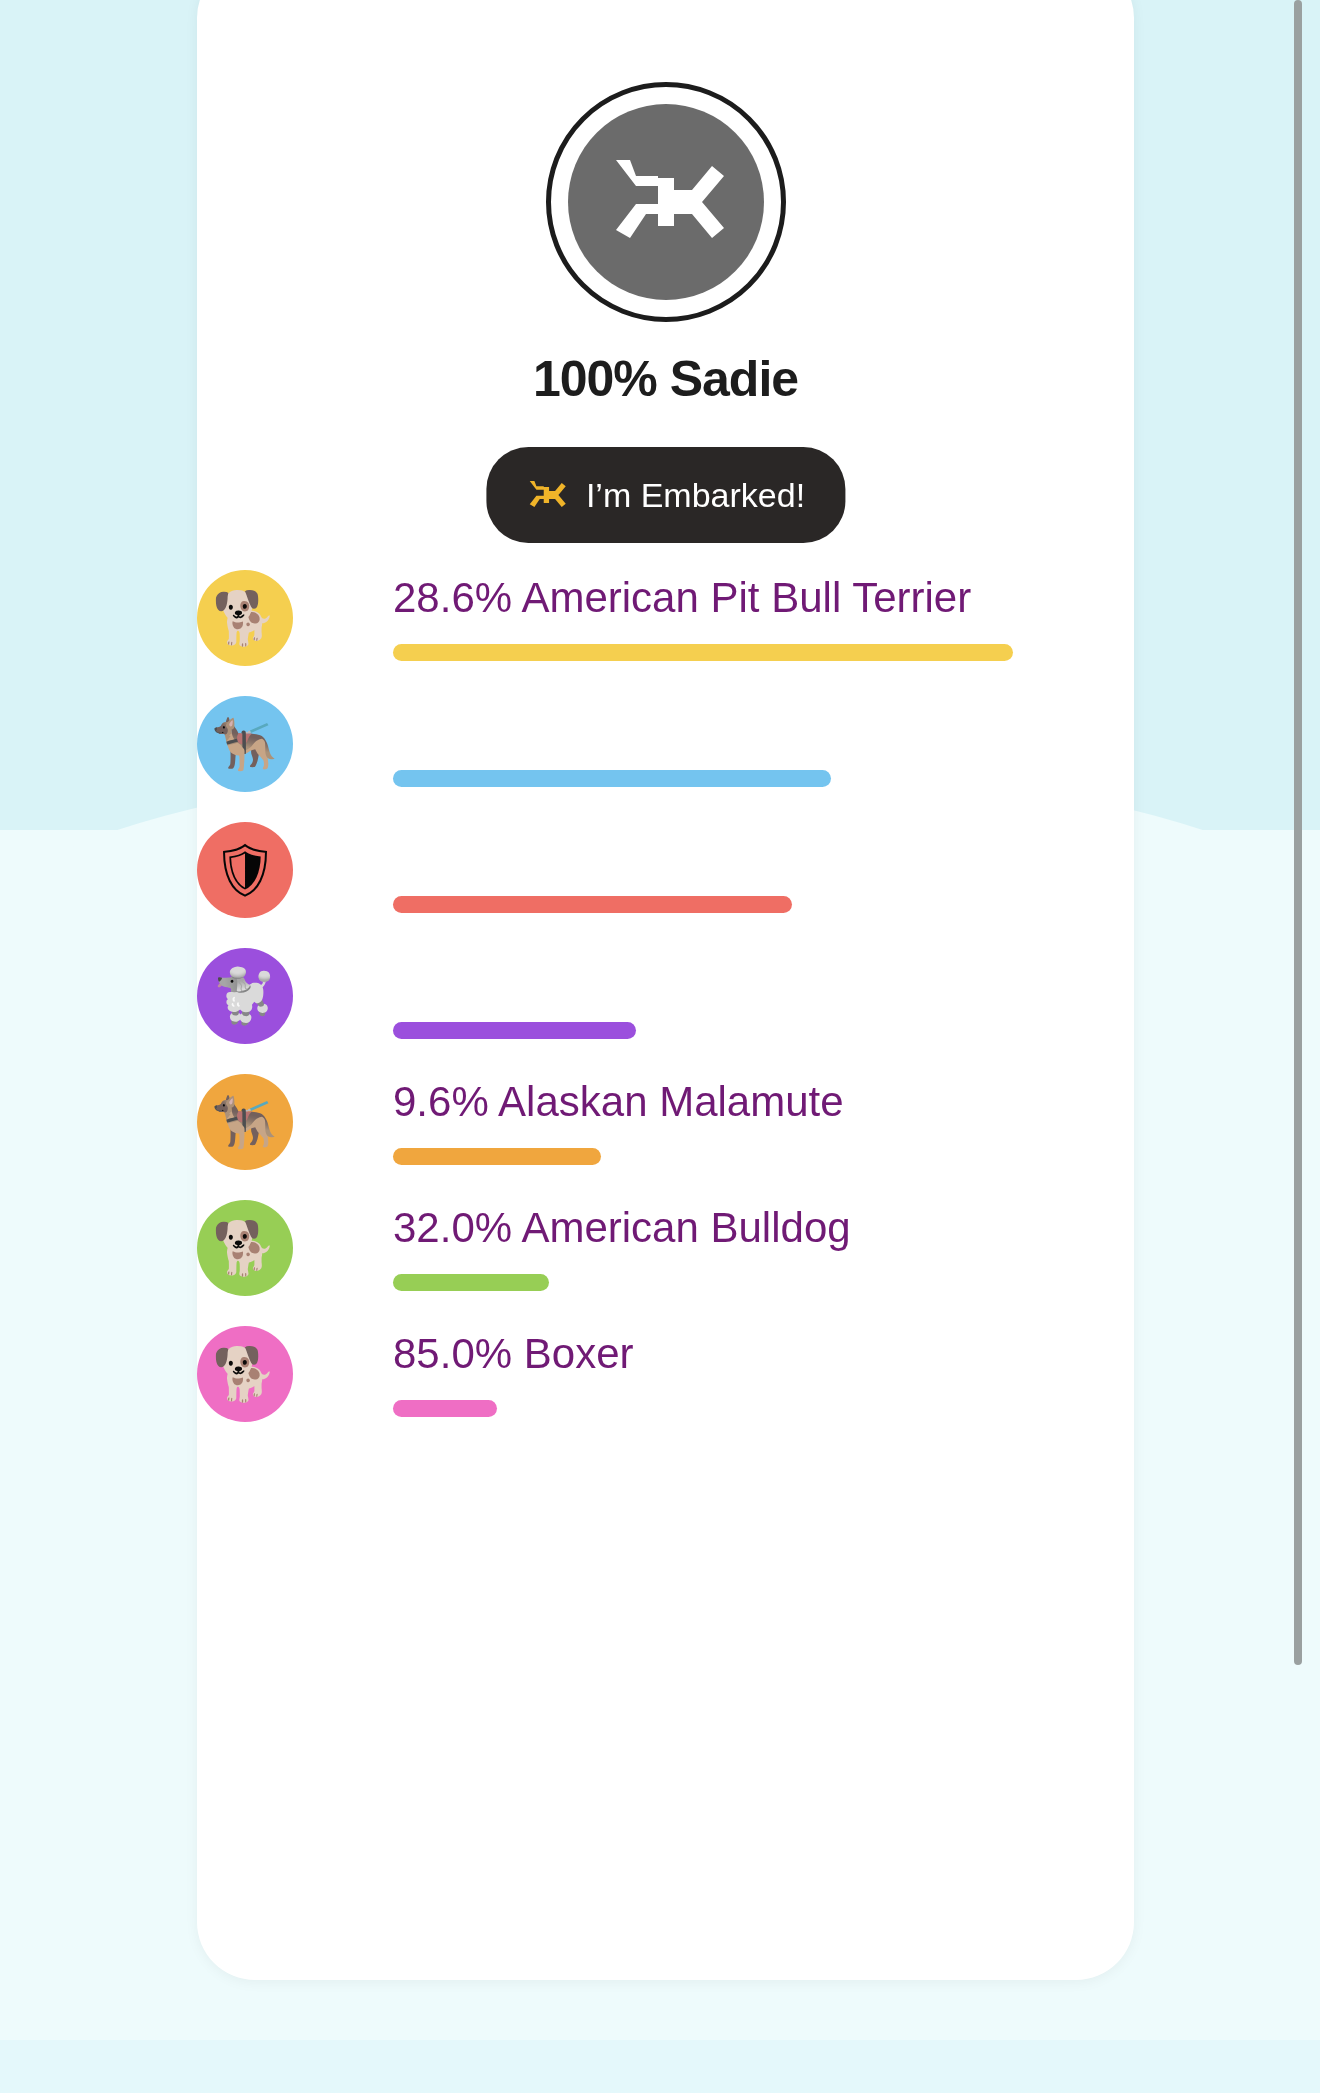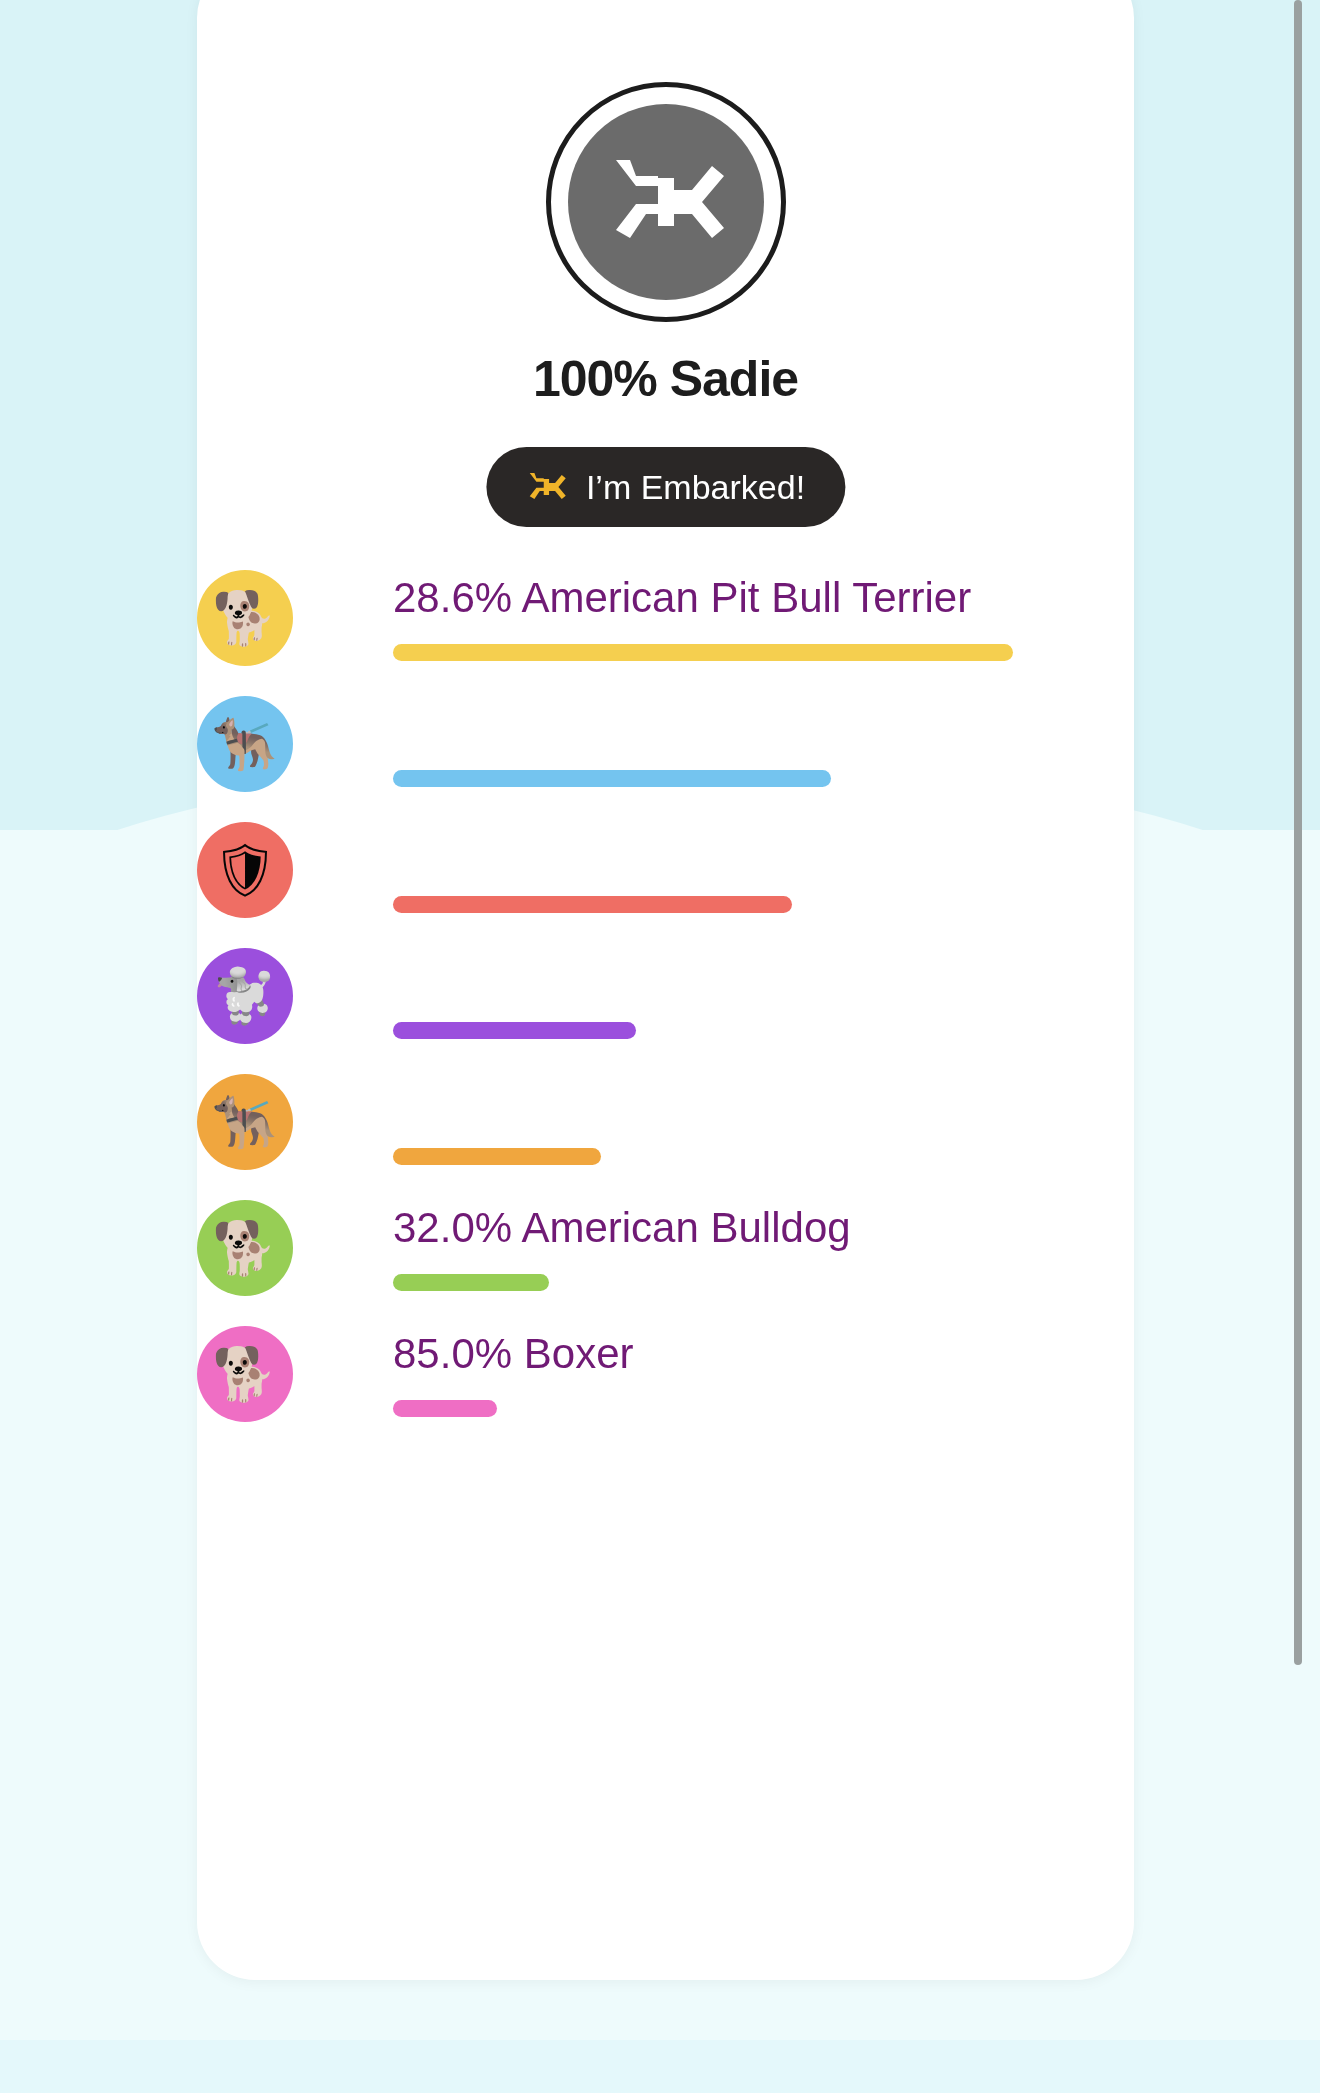--- a/index.html
+++ b/index.html
@@ -124,21 +124,21 @@
     letter-spacing: -1px;
   }
 
   
   .pill {
     position: absolute;
     left: 50%;
     transform: translateX(-50%);
     top: 487px;
     height: 80px;
-    padding: 0 40px;
+    padding: 8px 40px;
     border-radius: 42px;
     background: #2a2726;
     display: flex;
     align-items: center;
     gap: 20px;
     color: #ffffff;
     font-size: 34px;
     white-space: nowrap;
     cursor: pointer;
   }
@@ -256,20 +256,21 @@
           <span class="glyph">🐩</span>
         </div>
         <div class="bar-track">
           <div class="bar-fill" style="width: 243px; background: rgb(155, 79, 221);"></div>
         </div>
       </div>
       <div class="breed-row">
         <div class="breed-avatar" style="background: rgb(240, 166, 62);">
           <span class="glyph">🐕‍🦺</span>
         </div>
+        <div class="breed-label">9.6% Alaskan Malamute</div>
         <div class="bar-track">
           <div class="bar-fill" style="width: 208px; background: rgb(240, 166, 62);"></div>
         </div>
       </div>
       <div class="breed-row">
         <div class="breed-avatar" style="background: rgb(151, 206, 85);">
           <span class="glyph">🐕</span>
         </div>
         <div class="breed-label">32.0% American Bulldog</div>
         <div class="bar-track">

